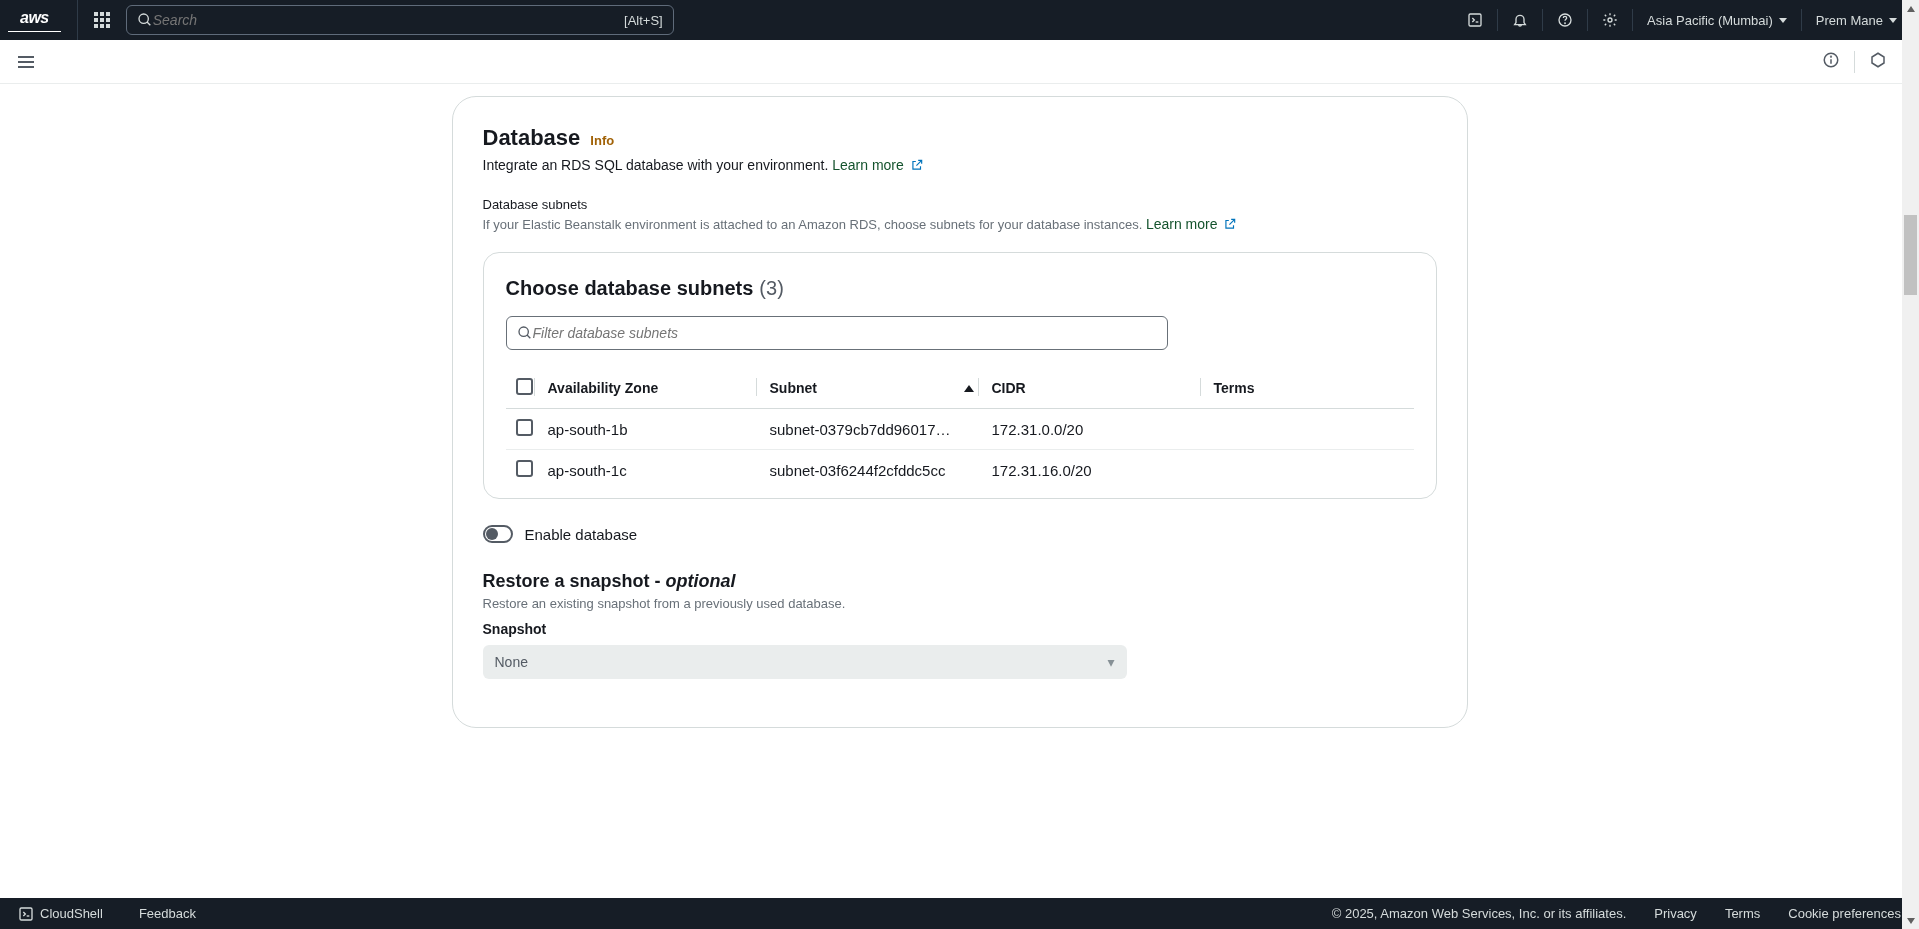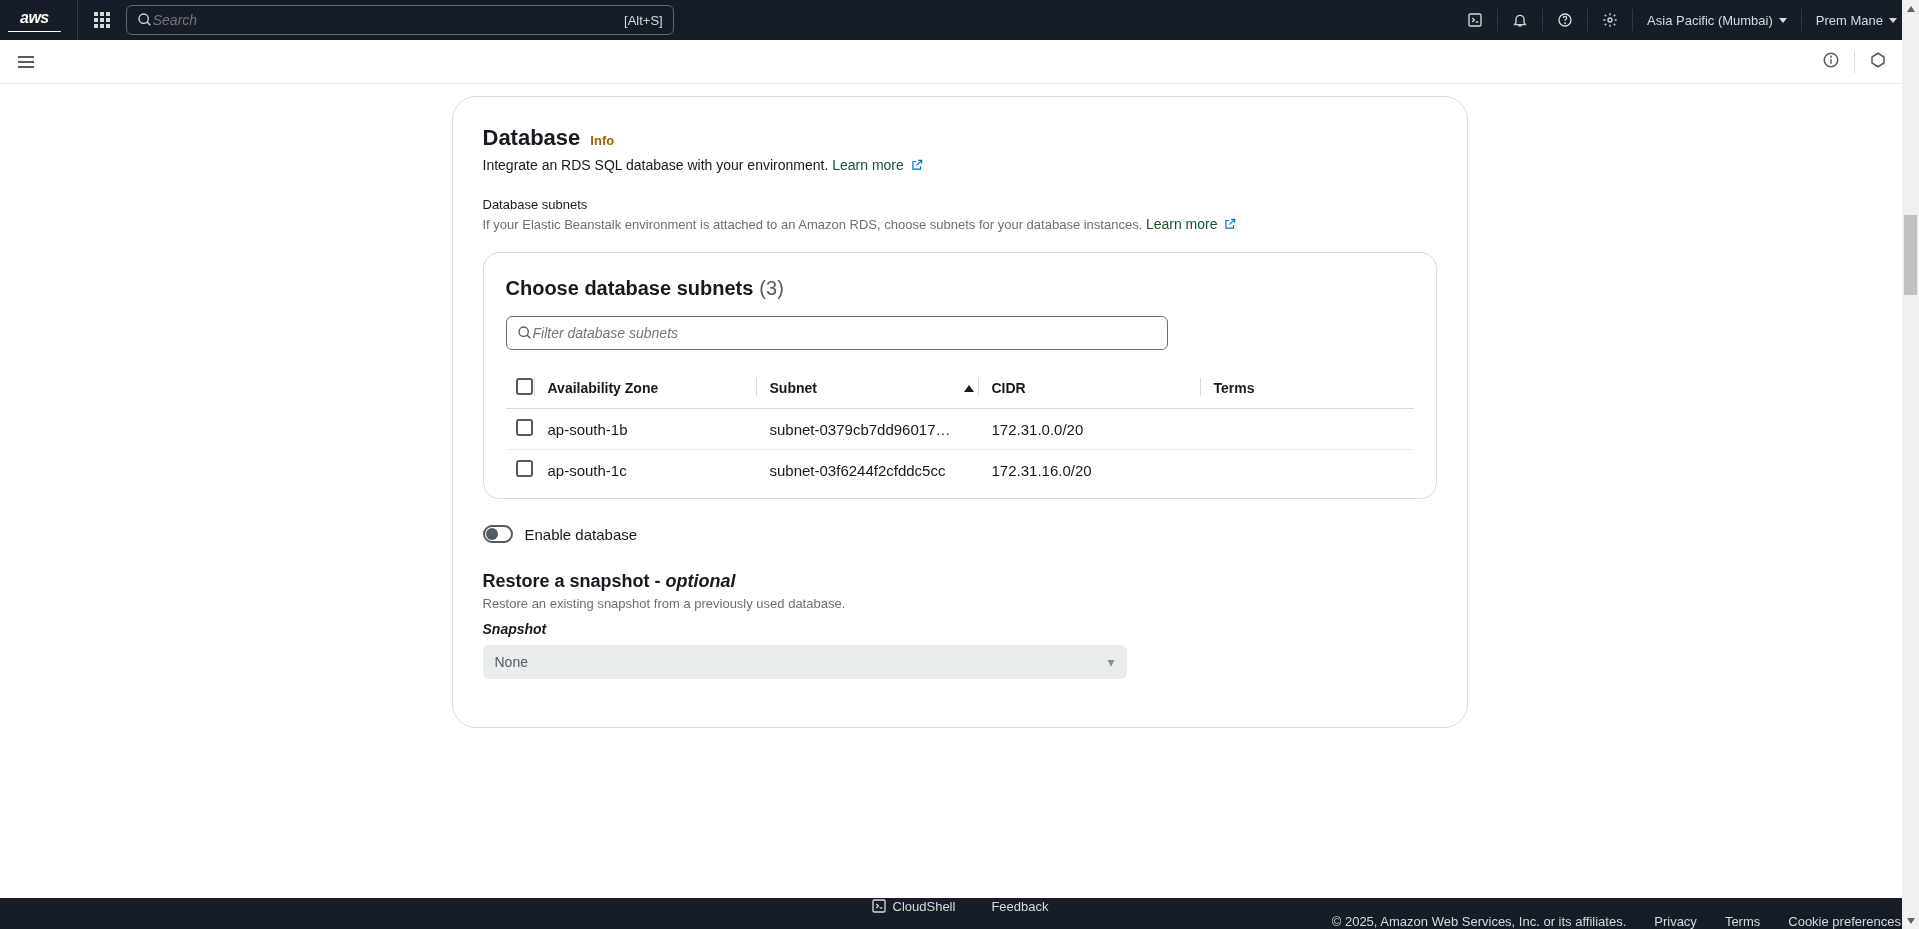--- a/index.html
+++ b/index.html
@@ -62,26 +62,26 @@
 th.subnet-col { width:222px; }
 th.cidr-col { width:222px; }
 
 .toggle-row { display:flex; align-items:center; gap:12px; margin-top:26px; }
 .toggle { width:30px; height:18px; border:2px solid #545b64; border-radius:10px; position:relative; cursor:pointer; }
 .toggle .knob { position:absolute; left:1px; top:1px; width:12px; height:12px; border-radius:50%; background:#545b64; }
 .toggle-label { font-size:15px; }
 
 .sect-title { font-size:18px; font-weight:700; margin-top:28px; }
 .sect-title .optional { font-style:italic; font-weight:700; }
-.field-label { font-weight:700; font-size:14px; margin-top:10px;font-style:italic; }
+.field-label { font-weight:700; font-size:14px; margin-top:10px; }
 .select { background:#eaeded; border-radius:6px; height:34px; display:flex; align-items:center; justify-content:space-between; padding:11px 12px; margin-top:8px; color:#545b64; width:644px; }
 .select .sel-caret { color:#879196; }
 
 
-.footer { position:absolute; bottom:0; left:0; right:0; height:31px; background:#161d26; color:#d5dbdb; display:flex; align-items:center; padding:0 18px; font-size:13px;flex-direction:column; }
+.footer { position:absolute; bottom:0; left:0; right:0; height:31px; background:#161d26; color:#d5dbdb; display:flex; align-items:center; padding:0 18px; font-size:13px; }
 .footer .left { display:flex; align-items:center; gap:8px; }
 .footer .left > * { display:flex; align-items:center; gap:6px; cursor:pointer; }
 .footer .left .fb { margin-left:28px; }
 .footer .right { margin-left:auto; display:flex; align-items:center; gap:28px; }
 .footer .right span { cursor:pointer; }
 
 
 .fake-scroll { position:absolute; right:0; top:0; width:17px; height:100%; background:#f0f0f0; }
 .fake-scroll .thumb { position:absolute; right:2px; width:13px; background:#c1c1c1; }
 .fake-scroll .arrow { position:absolute; left:0; width:17px; height:17px; display:flex; align-items:center; justify-content:center; background:#f0f0f0; }

